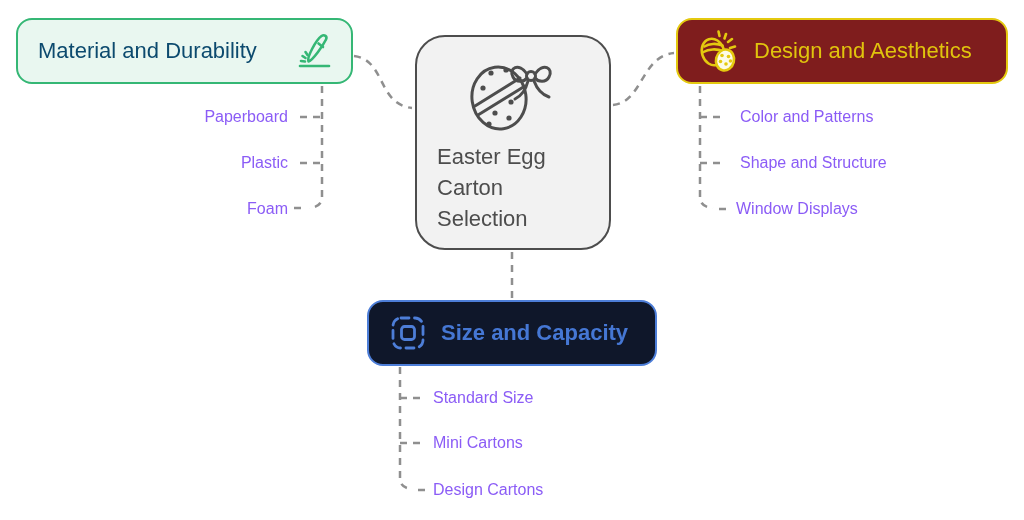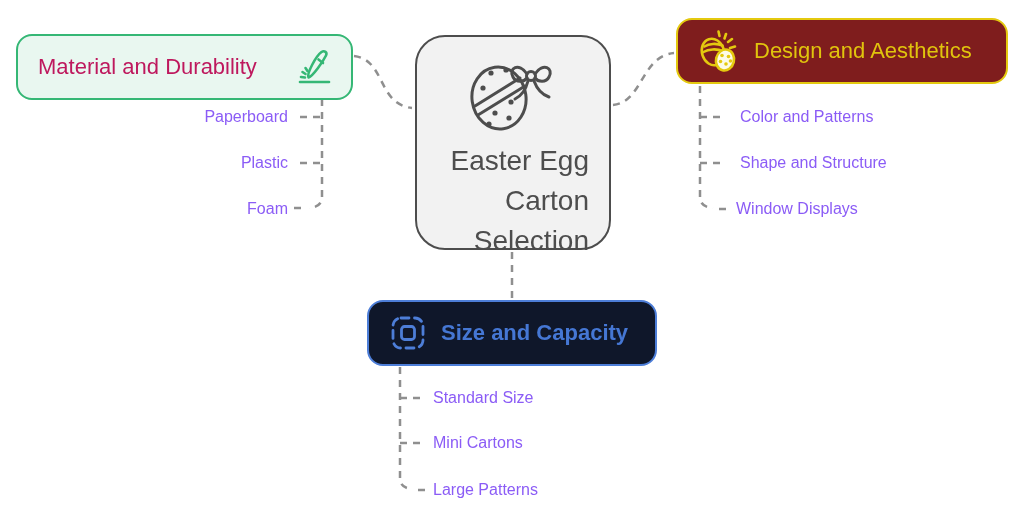--- a/index.html
+++ b/index.html
@@ -32,41 +32,41 @@
     border: 2.5px solid;
     display: flex;
     align-items: center;
     gap: 12px;
     padding: 0 18px;
     font-size: 22px;
     font-weight: 500;
     white-space: nowrap;
   }
   .branch-box .node-icon { flex: 0 0 auto; display: flex; }
-  .box-green  { left: 16px;  top: 18px;  width: 337px; border-color: #35b775; background: #e9f7f0; color: #be185d; justify-content: space-between; padding: 0 16px 0 20px; margin-top: 16px; }
+  .box-green  { left: 16px;  top: 18px;  width: 337px; border-color: #35b775; background: #e9f7f0; color: #0c4a6e; justify-content: space-between; padding: 0 16px 0 20px; }
   .box-yellow { left: 676px; top: 18px;  width: 332px; border-color: #e4c90f; background: #7f1d1d; color: #e0c40d; }
   .box-blue   { left: 367px; top: 300px; width: 290px; border-color: #4d7ed8; background: #0f172a; color: #4577d4; font-weight: bold; }
   .central-node {
     position: absolute;
     left: 415px; top: 35px;
     width: 196px; height: 215px;
     box-sizing: border-box;
     background: #f2f2f2;
     border: 2.5px solid #4d4d4d;
     border-radius: 30px;
     display: flex;
     flex-direction: column;
     align-items: center;
     padding-top: 18px;
   }
   .central-title {
     margin-top: 4px;
     width: 152px;
-    text-align: right;
-    font-size: 28px;
+    text-align: left;
+    font-size: 22px;
     line-height: 1.42;
     color: #4d4d4d;
   }
   .child {
     position: absolute;
     transform: translateY(-50%);
     font-size: 16px;
     color: #8b5cf6;
     white-space: nowrap;
   }
@@ -173,15 +173,15 @@
   <div class="child right-aligned" style="right: 736px; top: 117px;">Paperboard</div>
   <div class="child right-aligned" style="right: 736px; top: 163px;">Plastic</div>
   <div class="child right-aligned" style="right: 736px; top: 209px;">Foam</div>
 
   <div class="child" style="left: 740px; top: 117px;">Color and Patterns</div>
   <div class="child" style="left: 740px; top: 163px;">Shape and Structure</div>
   <div class="child" style="left: 736px; top: 209px;">Window Displays</div>
 
   <div class="child" style="left: 433px; top: 443px;">Mini Cartons</div>
   <div class="child" style="left: 433px; top: 398px;">Standard Size</div>
-  <div class="child" style="left: 433px; top: 490px;">Large Patterns</div>
+  <div class="child" style="left: 433px; top: 490px;">Design Cartons</div>
 
 </div>
 
 </body></html>

